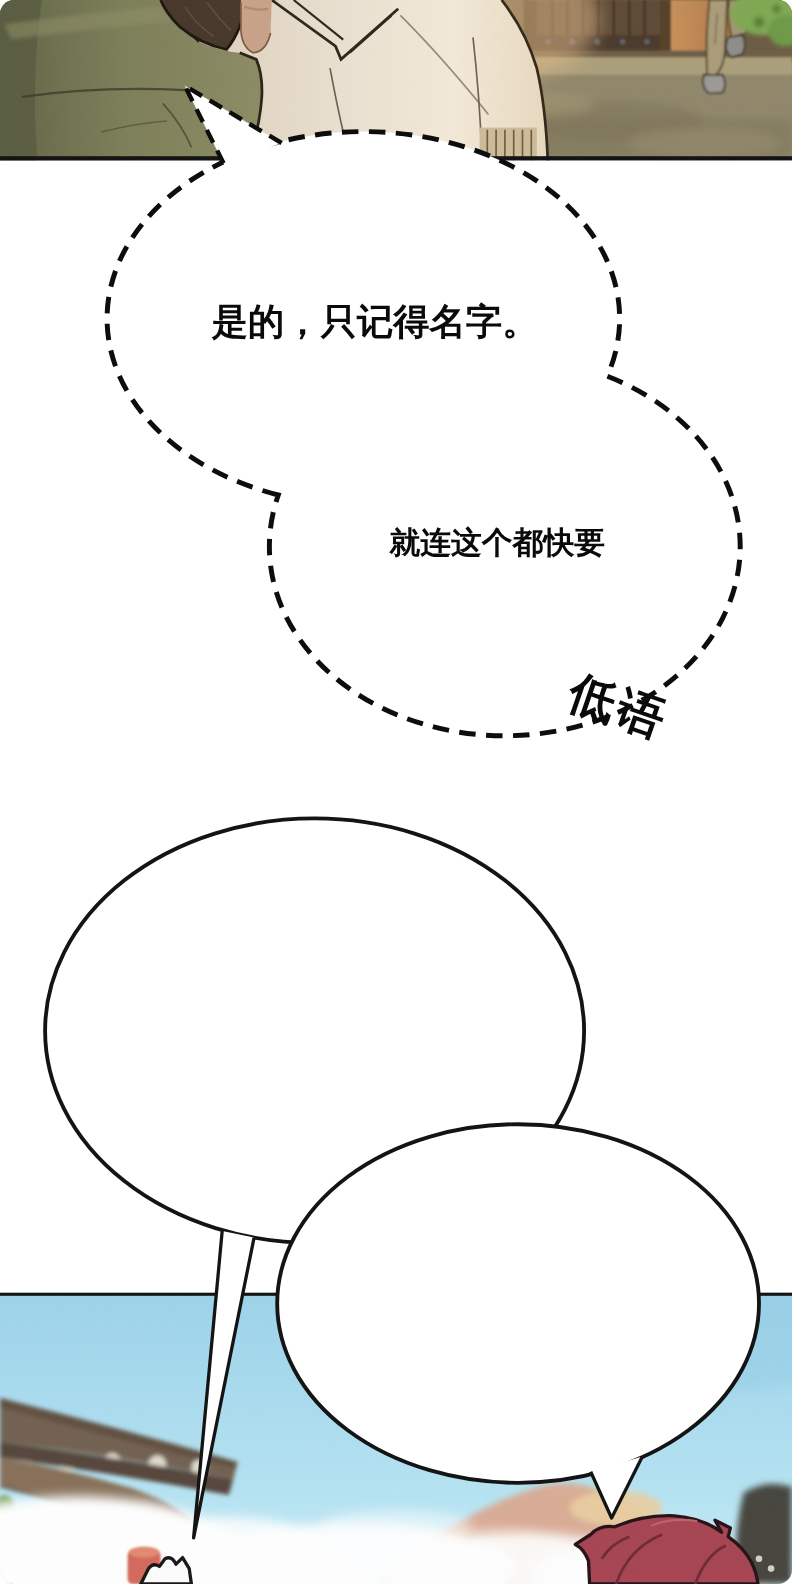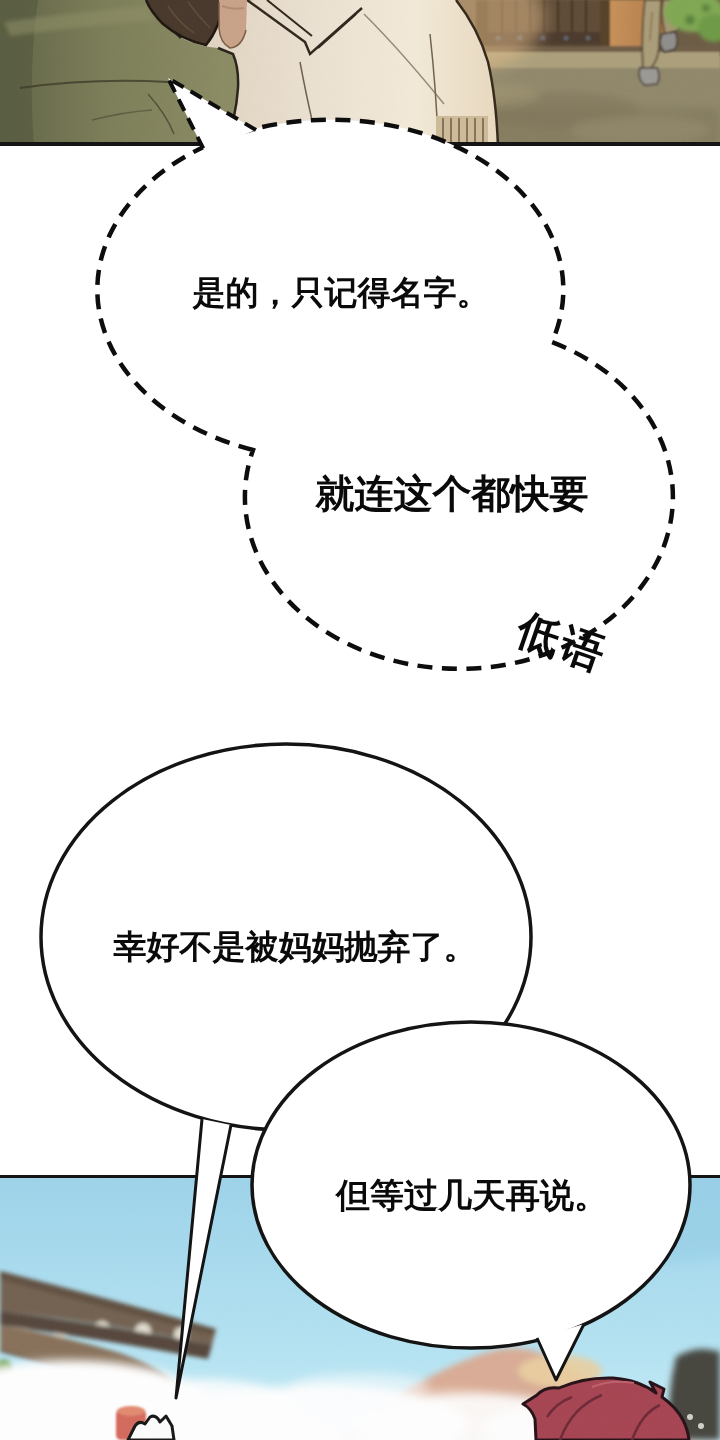--- a/index.html
+++ b/index.html
@@ -1,29 +1,30 @@
 <!DOCTYPE html>
 <html><head>
 <meta charset="utf-8">
 <style>
   html,body{margin:0;padding:0;background:#ffffff;}
   .stage{
     position:relative;width:720px;height:1440px;background:#ffffff;overflow:hidden;
     font-family:"DejaVu Sans",sans-serif;
+    border-radius:13px;
   }
   .stage svg{position:absolute;left:0;top:0;display:block;}
   #p1{top:0;}
   #p2{top:1175px;}
   #ov{top:0;pointer-events:none;}
   .t{
     position:absolute;transform:translate(-50%,-50%);
     font-weight:700;color:#0a0a0a;text-align:center;z-index:30;
   }
   #t-thought1{left:341px;top:293px;font-size:33px;white-space:nowrap;letter-spacing:0px;}
-  #t-thought2{left:452px;top:493px;font-size:39px;line-height:47px;white-space:nowrap;text-align:right;}
+  #t-thought2{left:452px;top:493px;font-size:28px;line-height:47px;white-space:nowrap;text-align:right;}
   #t-sfx{
     left:562px;top:643px;font-size:43px;font-weight:900;letter-spacing:3px;white-space:nowrap;
     transform:translate(-50%,-50%) rotate(19deg);
   }
   #t-s1{left:295px;top:947px;font-size:33px;white-space:nowrap;}
   #t-s2{left:472px;top:1196px;font-size:34px;white-space:nowrap;}
 </style>
 </head>
 <body>
 
@@ -297,17 +298,15 @@
   </svg>
 
   <div class="t" id="t-thought1">是的，只记得名字。</div>
 
   <div class="t" id="t-thought2">
     <div>就连这个都快要</div>
   </div>
 
   <div class="t" id="t-sfx">低语</div>
 
-  <div class="t" id="t-s1">幸好不是被妈妈抛弃了。</div>
-
-  <div class="t" id="t-s2">但等过几天再说。</div>
+
 
 </div>
 
 </body></html>

